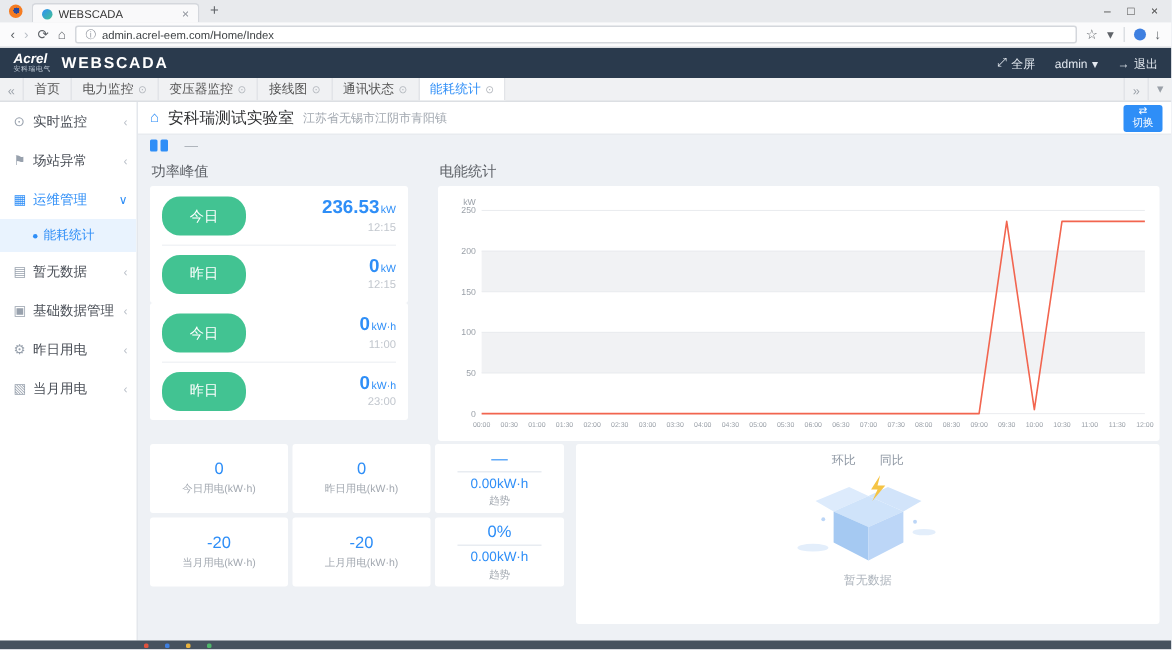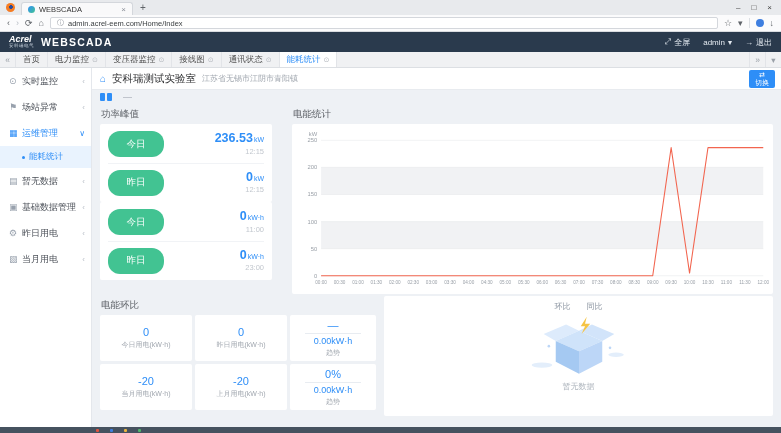--- a/index.html
+++ b/index.html
@@ -333,21 +333,20 @@
                   <text x="465.95833333333337" y="161" text-anchor="middle" font-size="4.8" fill="#9aa0a8">11:30</text>
                   <text x="485" y="161" text-anchor="middle" font-size="4.8" fill="#9aa0a8">12:00</text>
                   <polyline points="28,152 47.041666666666664,152 66.08333333333333,152 85.125,152 104.16666666666666,152 123.20833333333334,152 142.25,152 161.29166666666669,152 180.33333333333331,152 199.375,152 218.41666666666669,152 237.45833333333331,152 256.5,152 275.54166666666663,152 294.58333333333337,152 313.625,152 332.66666666666663,152 351.70833333333337,152 370.75,152 389.79166666666663,19.543200000000013 408.83333333333337,149.2 427.875,19.543200000000013 446.91666666666663,19.543200000000013 465.95833333333337,19.543200000000013 485,19.543200000000013" fill="none" stroke="#f2654f" stroke-width="1.1" stroke-linejoin="round"></polyline>
                 </svg>
             </div>
           </div>
         </div>
 
         <div class="grid-bottom">
           <div data-interactable="false">
-            <div class="sec-title" data-interactable="false">电能环比</div>
             <div class="cmp-grid" data-interactable="false">
                 <div class="cmp-card" data-interactable="false">
                   <div class="cmp-val" data-interactable="false">0</div>
                   <div class="cmp-label" data-interactable="false">今日用电(kW·h)</div>
                 </div>
                 <div class="cmp-card" data-interactable="false">
                   <div class="cmp-val" data-interactable="false">0</div>
                   <div class="cmp-label" data-interactable="false">昨日用电(kW·h)</div>
                 </div>
                 <div class="cmp-card" data-interactable="false">

